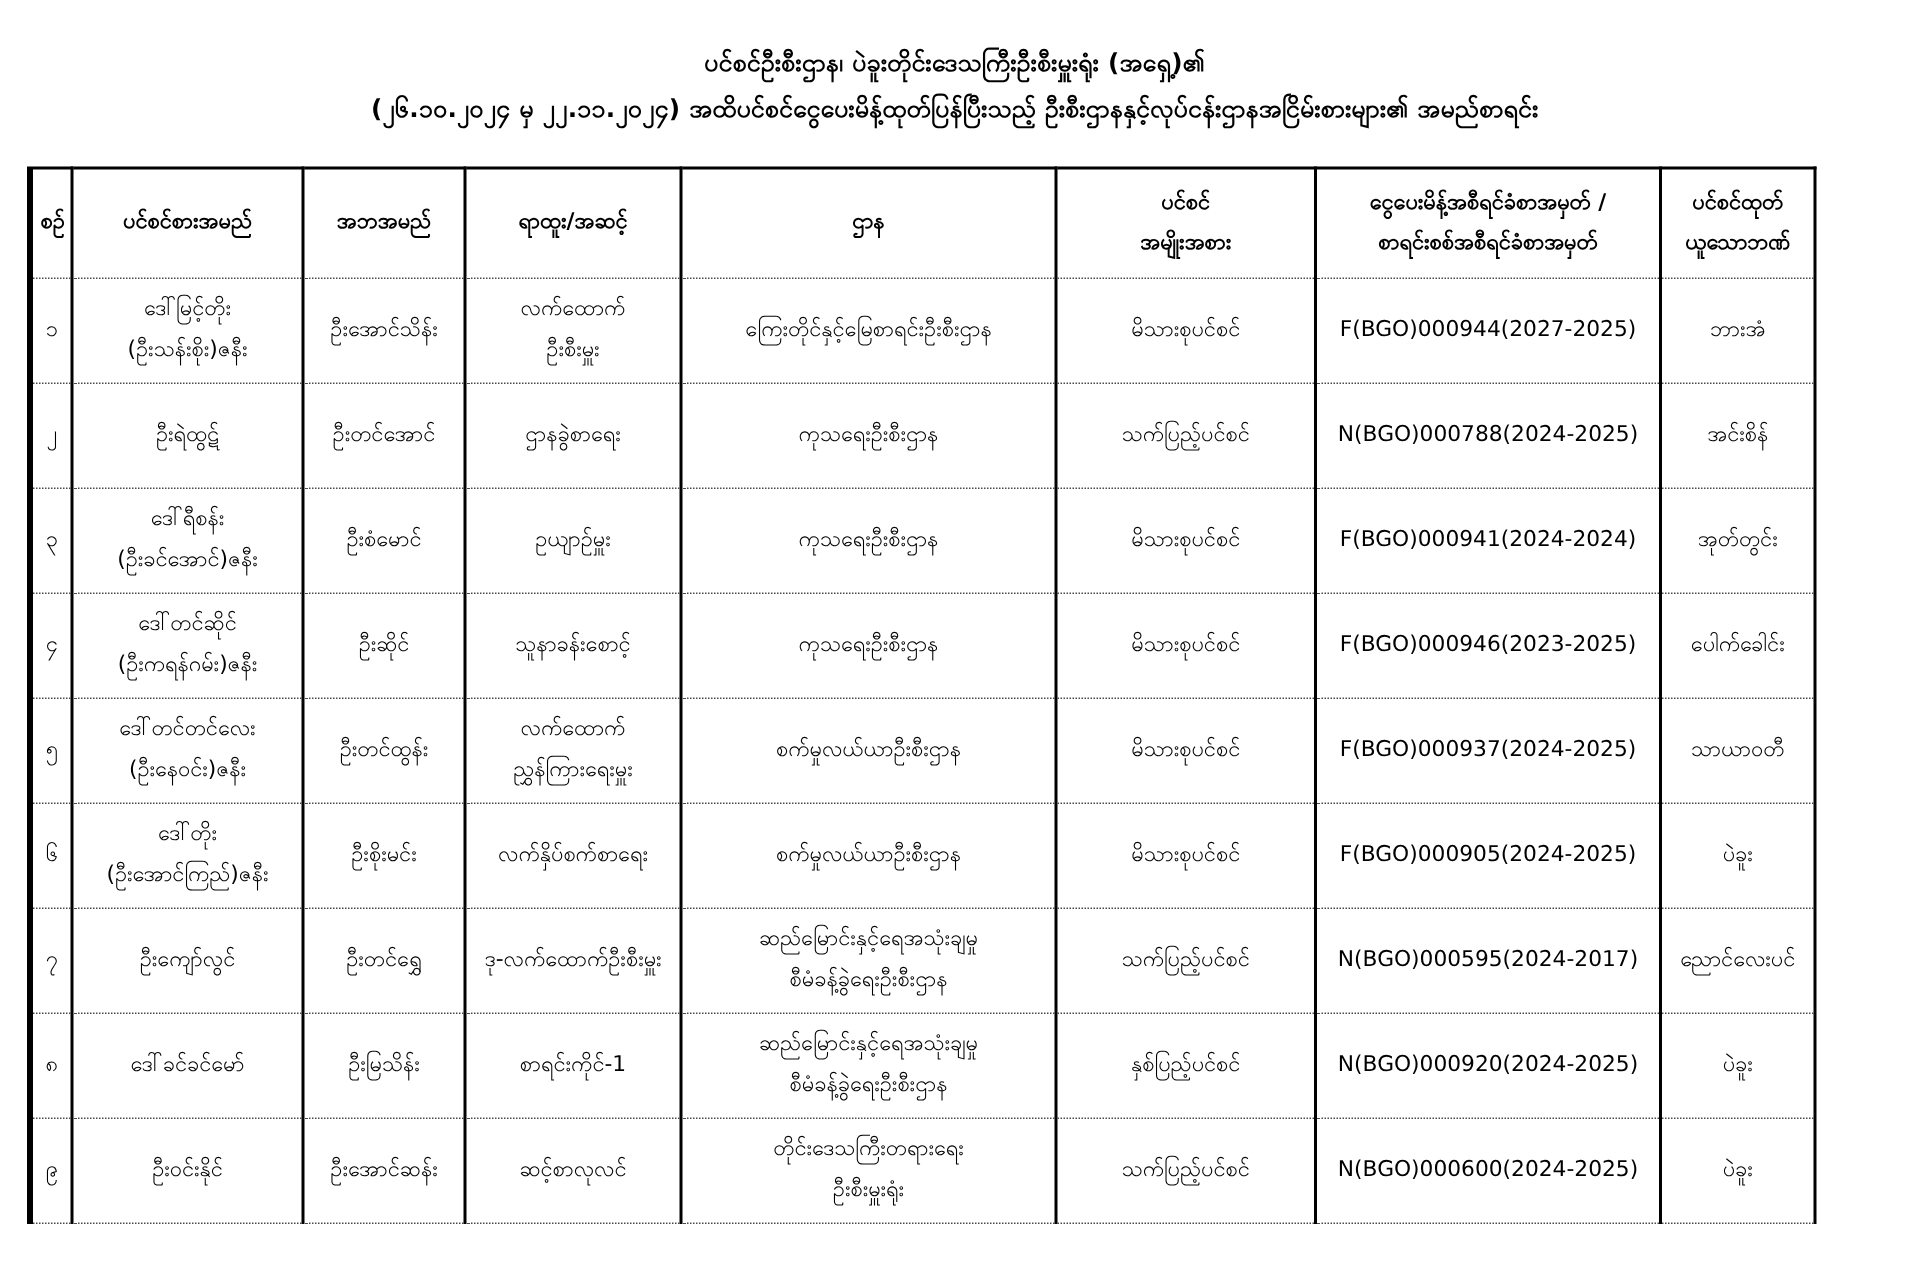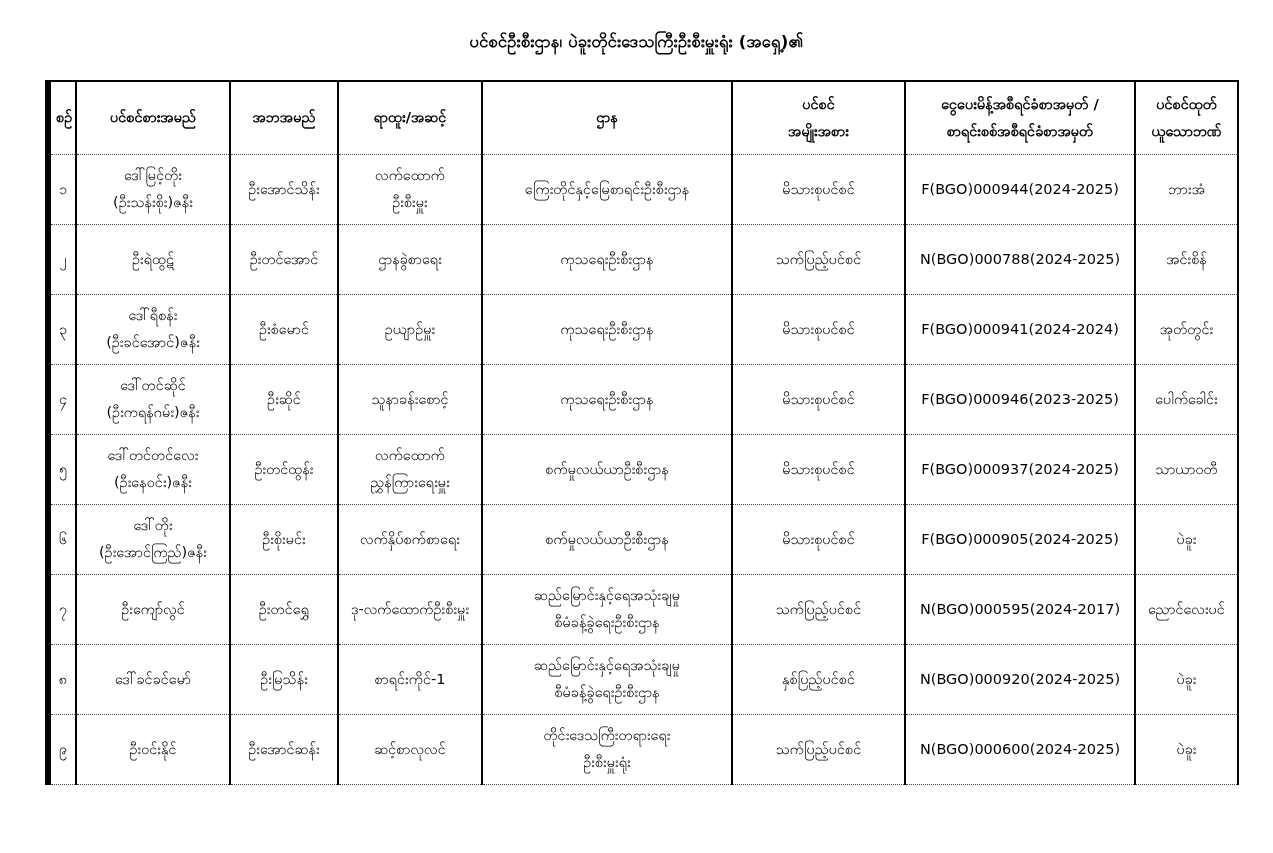--- a/index.html
+++ b/index.html
@@ -23,23 +23,23 @@
     font-weight: bold;
     font-size: 16.5px;
     padding-top: 26px;
     line-height: 31px;
     letter-spacing: 0.2px;
   }
   table.pension {
     border-collapse: collapse;
     table-layout: fixed;
     width: 1190px;
-    margin-left: 45px;
+    margin-left: 18px;
     margin-top: 23px;
-    border-left: 6px solid #000000;
+    border-left: 4px solid #000000;
     border-right: 2px solid #000;
   }
   table.pension th,
   table.pension td {
     border-left: 2px solid #000;
     border-right: 2px solid #000;
     border-top: 1px dotted #4a4a4a;
     border-bottom: 1px dotted #4a4a4a;
     text-align: center;
     vertical-align: middle;
@@ -61,20 +61,21 @@
     font-weight: normal;
   }
 </style>
 </head>
 <body>
 
 <div class="page">
 
   <div class="doc-title">
     <div>ပင်စင်ဦးစီးဌာန၊ ပဲခူးတိုင်းဒေသကြီးဦးစီးမှူးရုံး (အရှေ့)၏</div>
+    <div>(၂၆.၁၀.၂၀၂၄ မှ ၂၂.၁၁.၂၀၂၄) အထိပင်စင်ငွေပေးမိန့်ထုတ်ပြန်ပြီးသည့် ဦးစီးဌာနနှင့်လုပ်ငန်းဌာနအငြိမ်းစားများ၏ အမည်စာရင်း</div>
   </div>
 
   <table class="pension">
     <colgroup>
       <col style="width:28px">
         <col style="width:154px">
         <col style="width:108px">
         <col style="width:144px">
       <col style="width:250px">
         <col style="width:173px">
@@ -99,21 +100,21 @@
     <tbody>
         <tr>
           <td>၁</td>
           <td>ဒေါ်မြင့်တိုး
 (ဦးသန်းစိုး)ဇနီး</td>
           <td>ဦးအောင်သိန်း</td>
           <td>လက်ထောက်
 ဦးစီးမှူး</td>
           <td>ကြေးတိုင်နှင့်မြေစာရင်းဦးစီးဌာန</td>
           <td>မိသားစုပင်စင်</td>
-          <td>F(BGO)000944(2024-2025)</td>
+          <td>F(BGO)000944(2027-2025)</td>
           <td>ဘားအံ</td>
         </tr>
         <tr>
           <td>၂</td>
           <td>ဦးရဲထွဋ်</td>
           <td>ဦးတင်အောင်</td>
           <td>ဌာနခွဲစာရေး</td>
           <td>ကုသရေးဦးစီးဌာန</td>
           <td>သက်ပြည့်ပင်စင်</td>
           <td>N(BGO)000788(2024-2025)</td>

